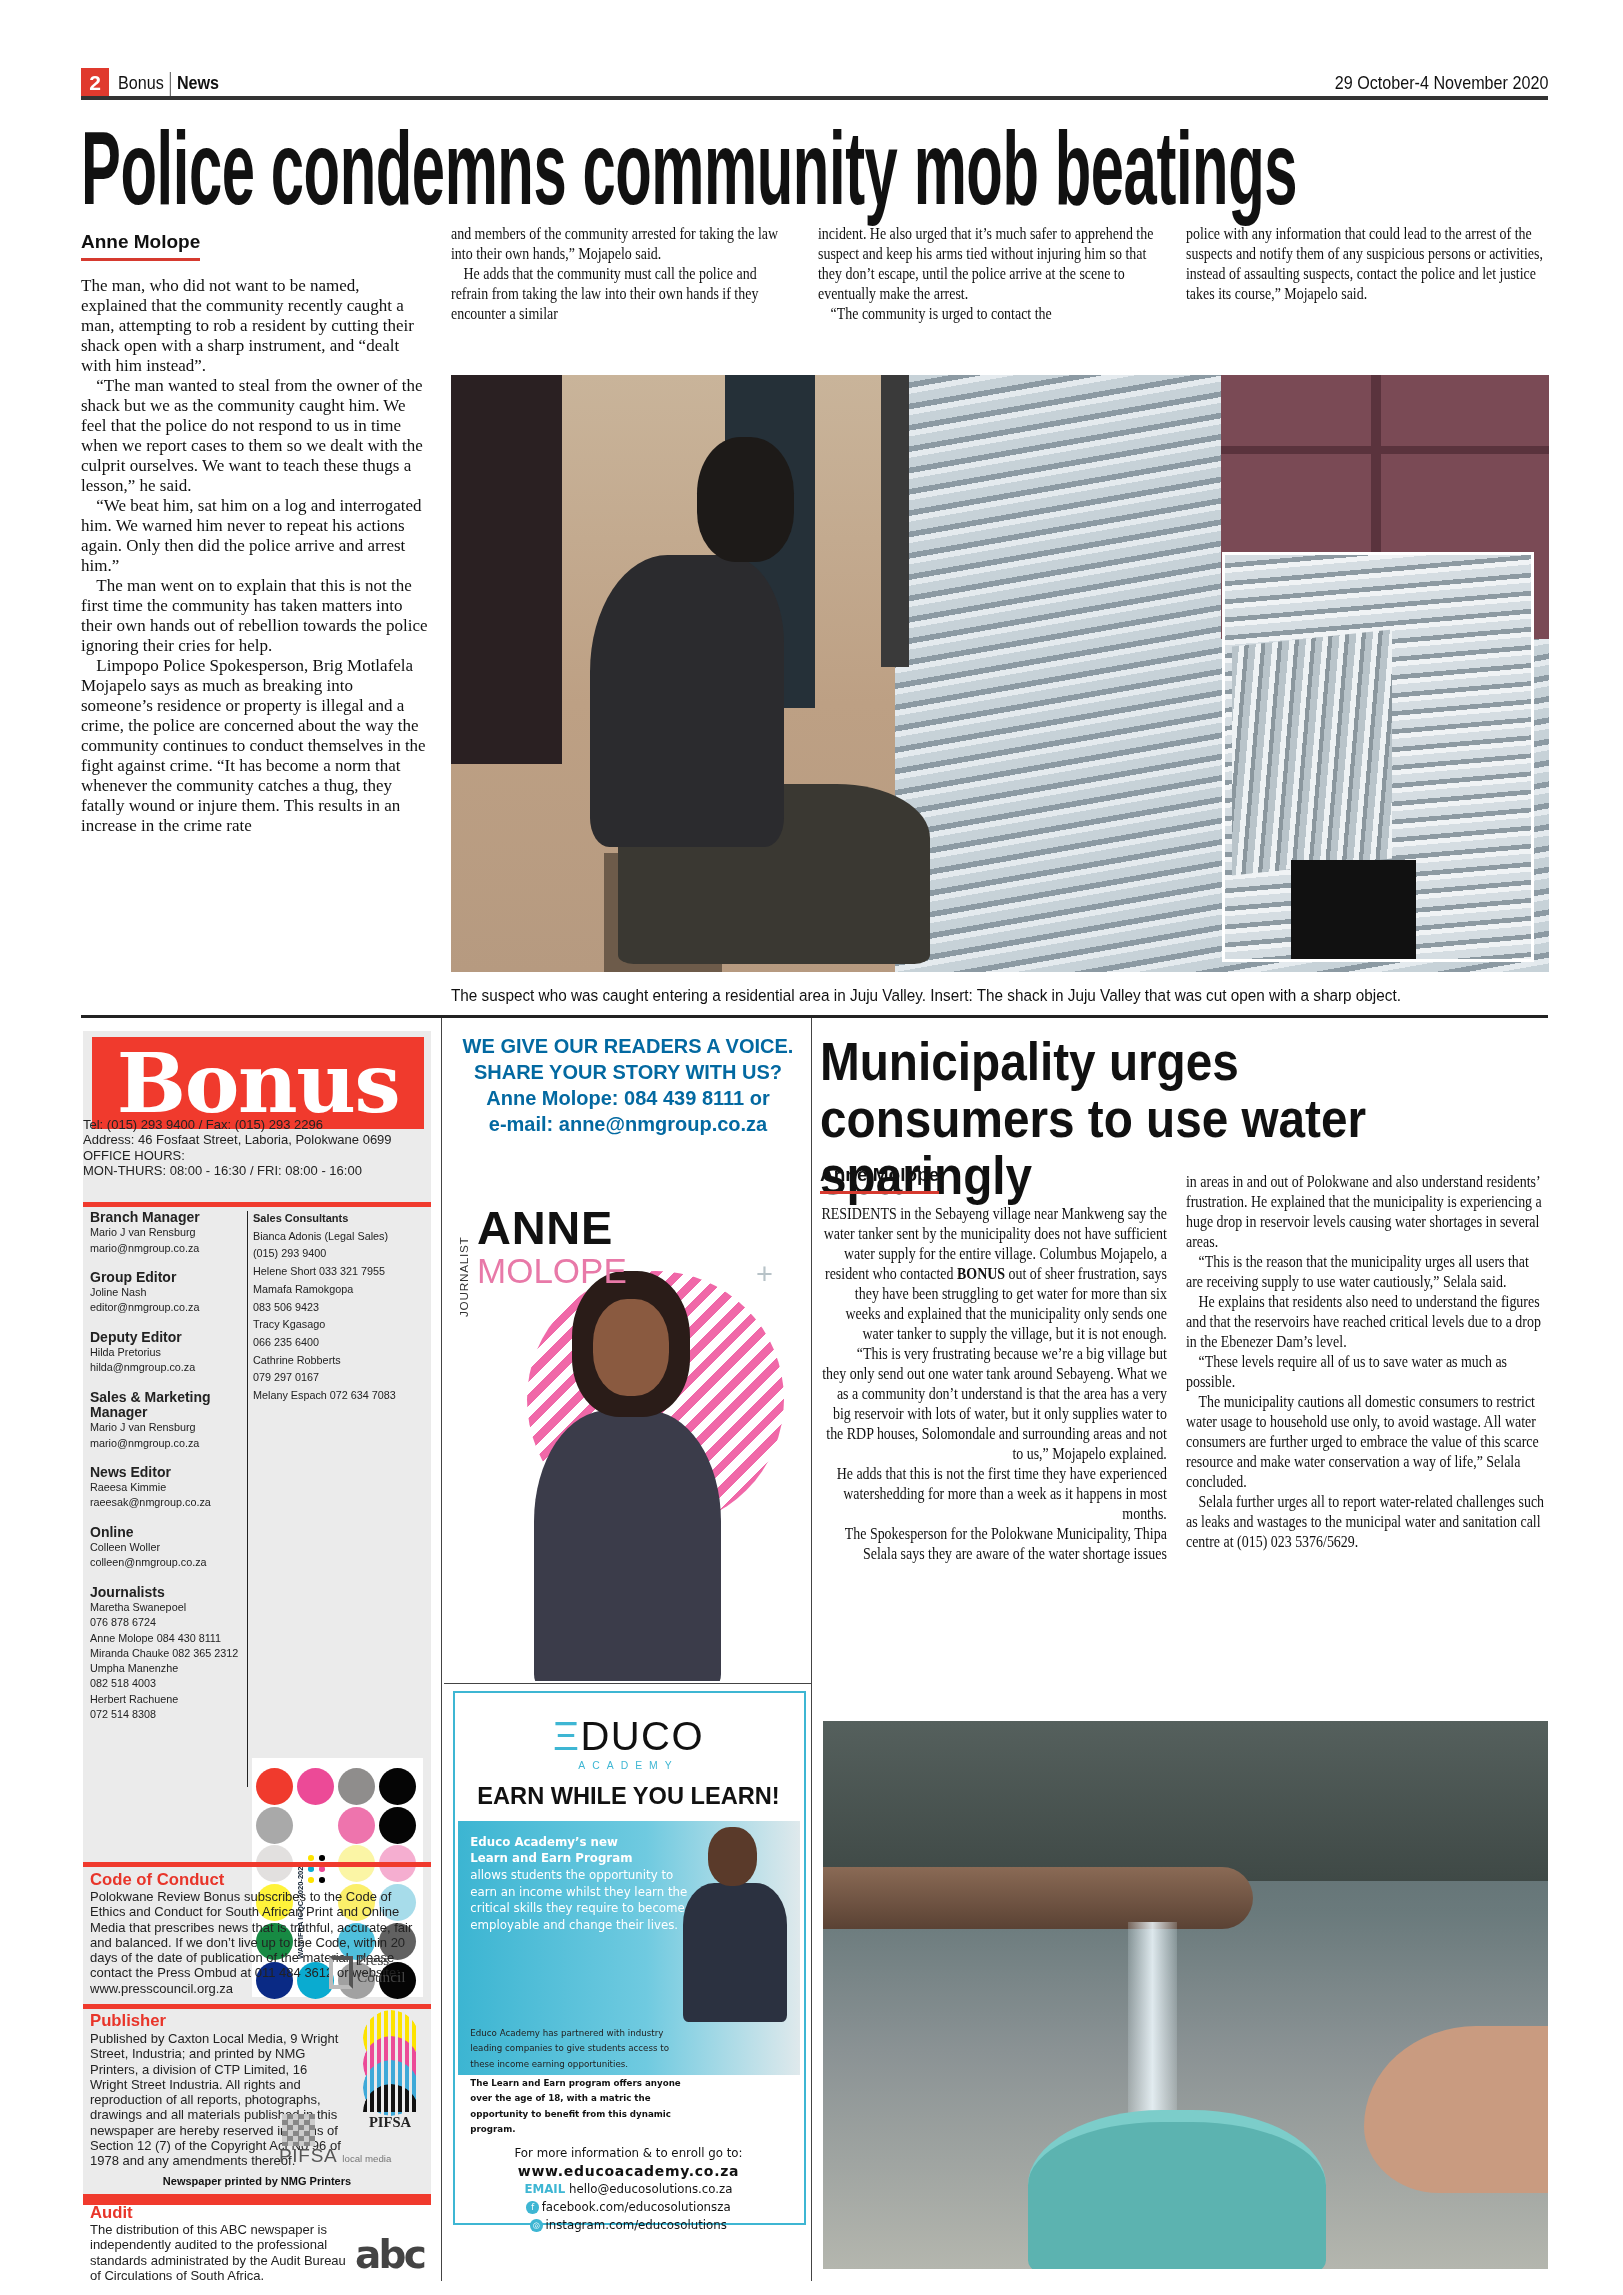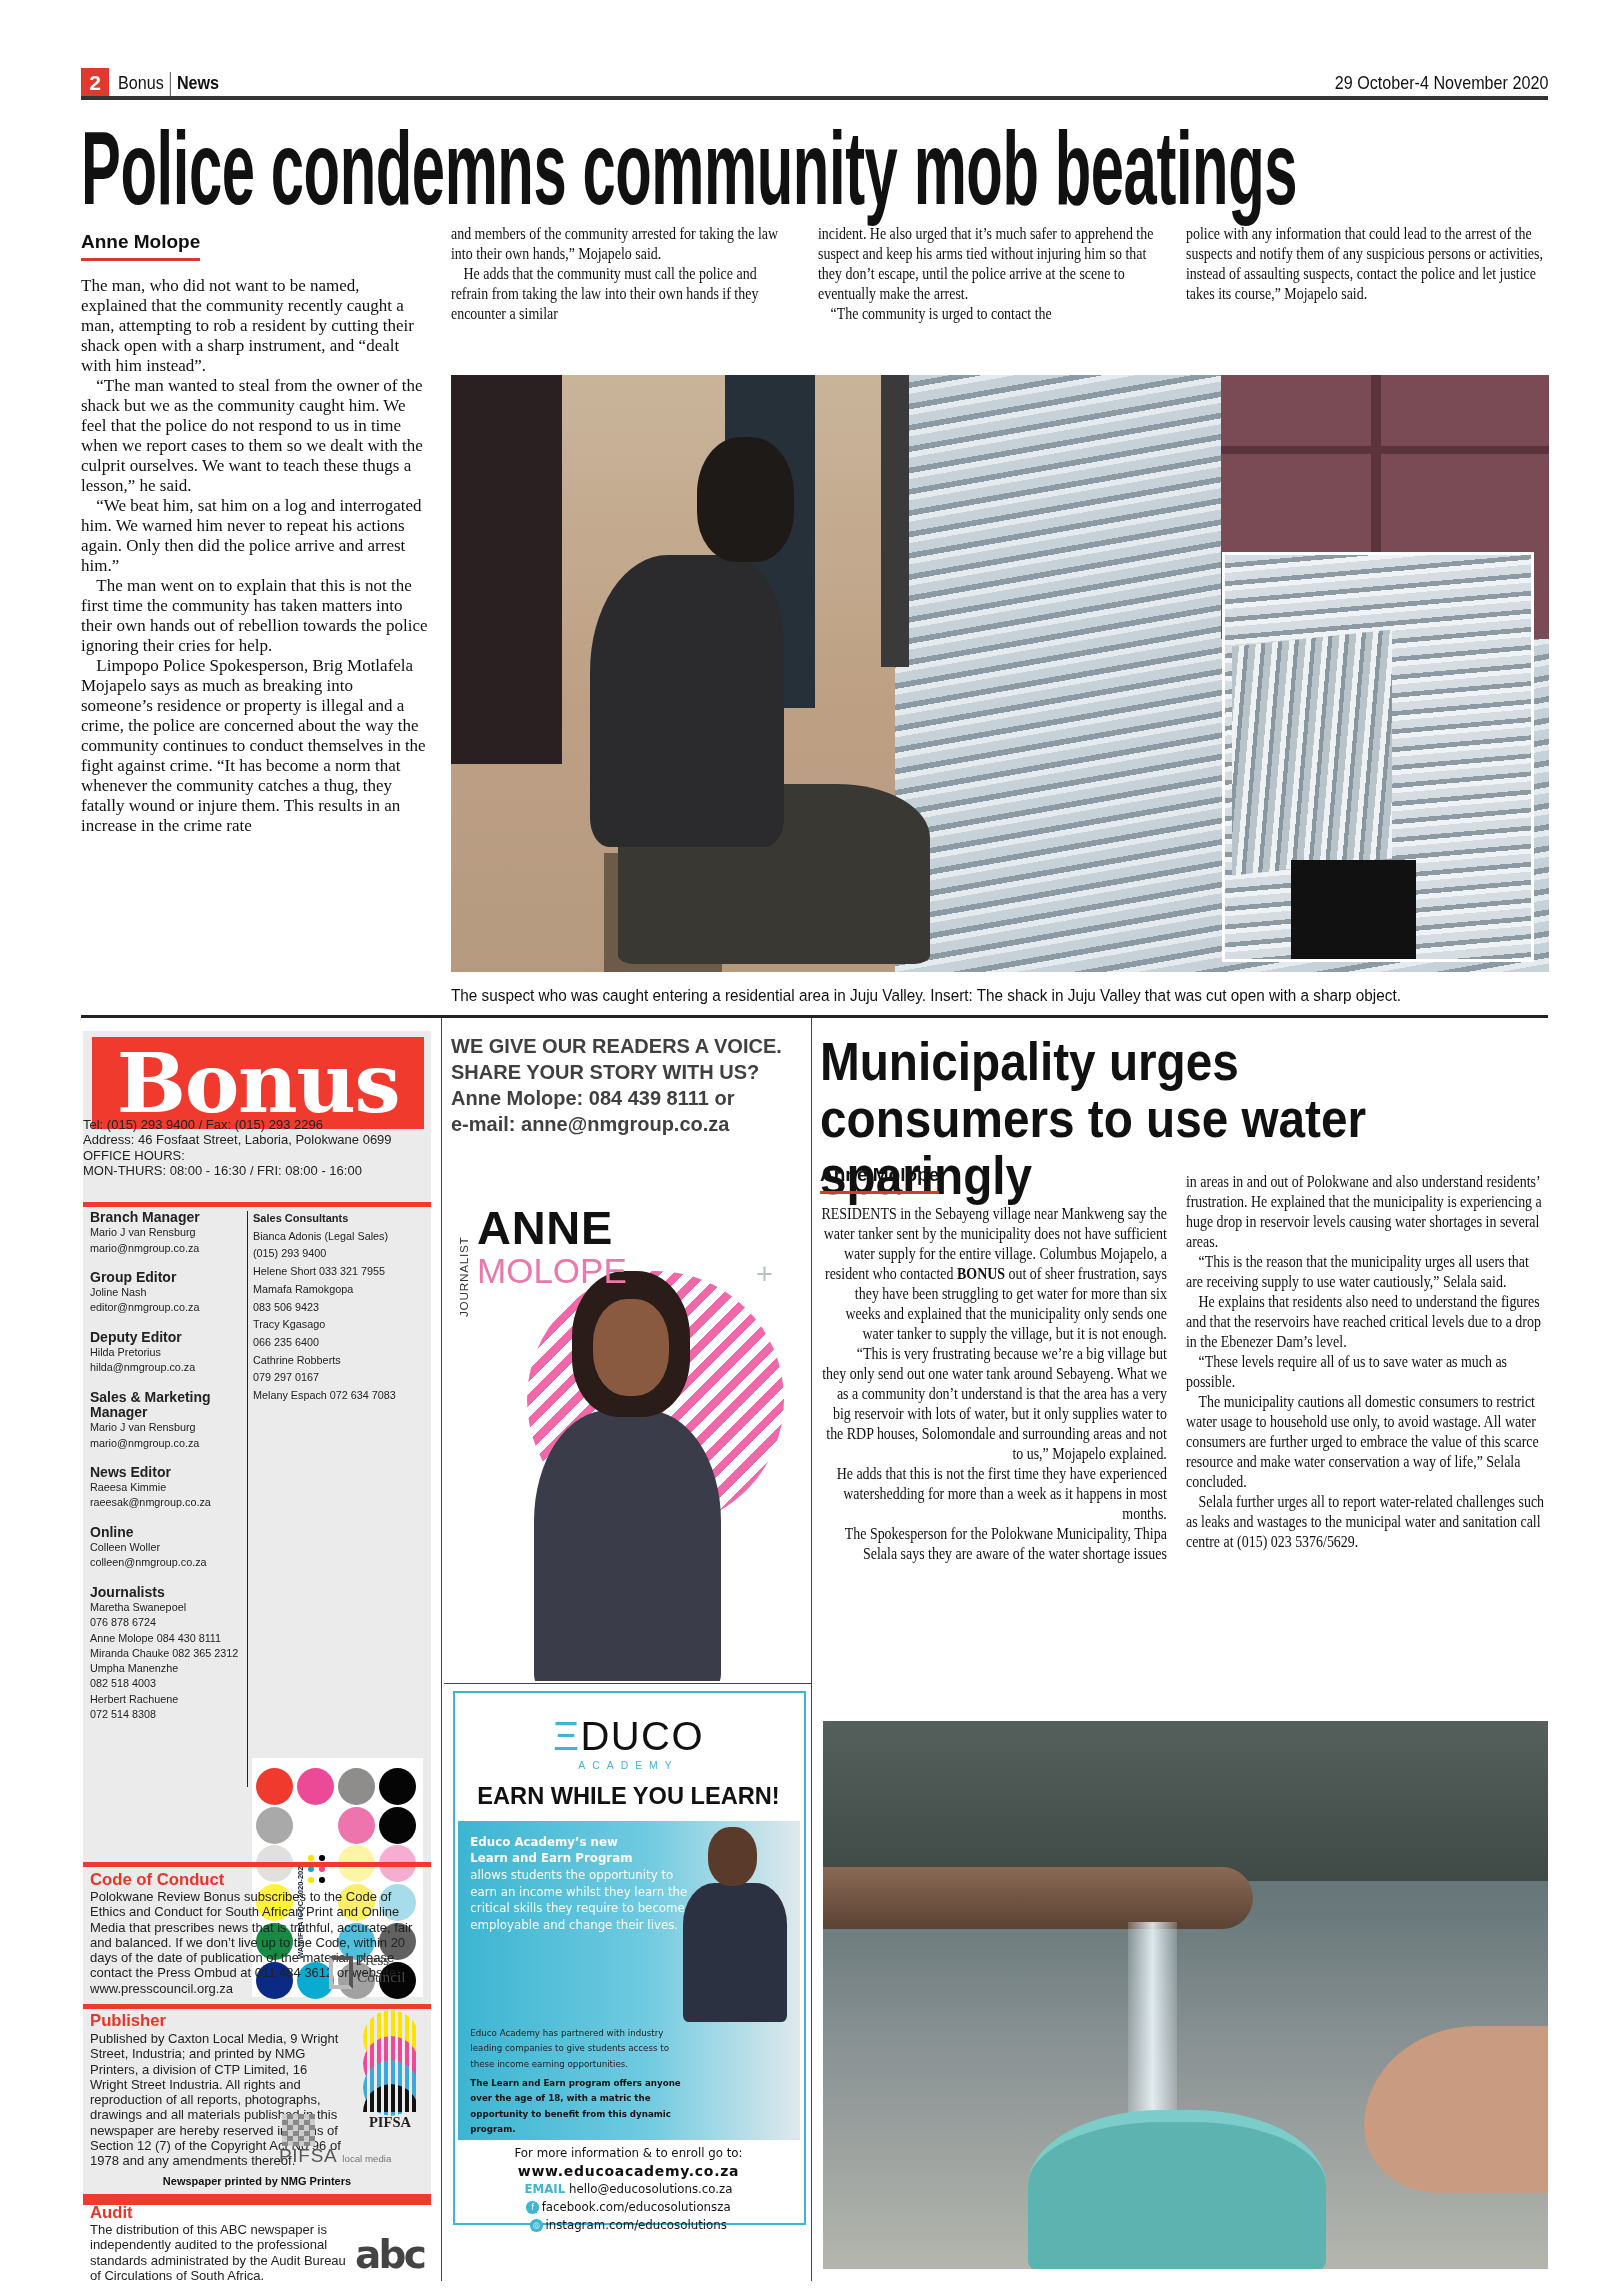--- a/index.html
+++ b/index.html
@@ -85,40 +85,40 @@
     -webkit-mask: repeating-linear-gradient(90deg, #000 0 4.2px, transparent 4.2px 7px); mask: repeating-linear-gradient(90deg, #000 0 4.2px, transparent 4.2px 7px); }
   .pifsa .lbl { position: absolute; left: 0; top: 97px; width: 66px; text-align: center; font-family: "Liberation Serif", serif; font-weight: bold; font-size: 14.6px; color: #222; }
   .caxton { position: absolute; left: 196px; top: 1114px; font-size: 19px; color: #555; letter-spacing: 0.7px; }
   .caxton small { font-size: 9.7px; color: #777; letter-spacing: 0; }
   .caxton-mark { position: absolute; left: 199px; top: 1083px; width: 33px; height: 32px;
     background: repeating-conic-gradient(#888 0 25%, #ccc 0 50%) 0 0 / 11px 11px; }
   .printed-by { position: absolute; left: 0; top: 1144px; width: 348px; text-align: center; font-weight: bold; font-size: 11px; color: #111; }
   .abc-logo { position: absolute; left: 272px; top: 1187px; font-family: "DejaVu Sans", sans-serif; font-weight: bold; font-size: 39px; color: #444; letter-spacing: -2.8px; }
 
   
-  .promo-head { left: 451px; top: 1033px; width: 354px; text-align: left; font-family: "Liberation Sans", sans-serif; font-weight: bold; font-size: 20px; line-height: 26px; color: #404040; }
+  .promo-head { left: 451px; top: 1033px; width: 354px; text-align: center; font-family: "Liberation Sans", sans-serif; font-weight: bold; font-size: 20px; line-height: 26px; color: #0369a1; }
   .promo-visual { left: 451px; top: 1202px; width: 354px; height: 479px; overflow: hidden; }
   .promo-visual .journalist { position: absolute; left: 5.6px; top: 115px; font-family: "Liberation Sans", sans-serif; font-size: 11.8px; color: #333;
     transform: rotate(-90deg); transform-origin: left top; letter-spacing: 0.7px; }
   .promo-visual .anne { position: absolute; left: 26px; top: 3.5px; font-family: "Liberation Sans", sans-serif; font-weight: bold; font-size: 47px; line-height: 44px; color: #111; letter-spacing: 0.7px; }
   .promo-visual .molope { position: absolute; left: 26px; top: 51px; font-family: "Liberation Sans", sans-serif; font-size: 35px; line-height: 35px; color: #e879a8; }
   .promo-visual .plus { position: absolute; left: 305px; top: 56px; font-size: 29px; color: #b8c3c8; font-family: "Liberation Sans", sans-serif; }
   .promo-visual .stripes { position: absolute; left: 76px; top: 69px; width: 257px; height: 257px; border-radius: 50%;
     background: repeating-linear-gradient(-45deg, #f068a8 0 8.3px, #fff 8.3px 16.7px); }
   .promo-visual .woman-head { position: absolute; left: 121px; top: 69px; width: 118px; height: 146px; background: #2a1c18; border-radius: 45% 45% 40% 40%; }
   .promo-visual .woman-face { position: absolute; left: 142px; top: 97px; width: 76px; height: 97px; background: #8a5a40; border-radius: 45%; }
   .promo-visual .woman-body { position: absolute; left: 83px; top: 208px; width: 187px; height: 278px; background: #3b3c4a; border-radius: 40% 40% 5% 5%; }
 
   
   .educo { left: 453px; top: 1691px; width: 353px; height: 534px; border: 2.8px solid #3eb6d3; background: #fff; font-family: "DejaVu Sans", sans-serif; }
   .educo .logo { position: absolute; left: 0; top: 22px; width: 347px; text-align: center; font-family: "Liberation Sans", sans-serif; font-size: 40px; color: #111; letter-spacing: 1.4px; line-height: 42px; }
   .educo .logo .e { color: #3eb6d3; }
   .educo .academy { position: absolute; left: 0; top: 67px; width: 347px; text-align: center; font-family: "Liberation Sans", sans-serif; font-size: 10.4px; letter-spacing: 7px; color: #3eb6d3; }
   .educo .earn { position: absolute; left: 0; top: 90px; width: 347px; text-align: center; font-family: "Liberation Sans", sans-serif; font-weight: bold; font-size: 23.6px; color: #111; }
-  .educo .panel { position: absolute; left: 2.8px; top: 128px; width: 342px; height: 319px; background: linear-gradient(90deg, #3cb5d2 0%, #6fcae0 55%, #dfe9ec 100%); }
+  .educo .panel { position: absolute; left: 2.8px; top: 128px; width: 342px; height: 254px; background: linear-gradient(90deg, #3cb5d2 0%, #6fcae0 55%, #dfe9ec 100%); }
   .educo .panel .lead { position: absolute; left: 12.5px; top: 12.5px; width: 222px; font-size: 11.8px; line-height: 16.7px; color: #fff; }
   .educo .panel .lead b { font-weight: bold; }
   .educo .panel .man { position: absolute; left: 222px; top: 5.6px; width: 104px; height: 201px; }
   .educo .panel .man .h { position: absolute; left: 28px; top: 0; width: 49px; height: 59px; background: #5a3a2a; border-radius: 45%; }
   .educo .panel .man .b { position: absolute; left: 3.5px; top: 56px; width: 104px; height: 139px; background: #2b3140; border-radius: 30% 30% 5% 5%; }
   .educo .panel .lower { position: absolute; left: 12.5px; top: 205px; width: 326px; font-size: 8.7px; line-height: 15.3px; color: #222; }
   .educo .panel .lower .b { font-weight: bold; color: #111; margin-top: 4.2px; }
   .educo .info { position: absolute; left: 0; top: 451px; width: 347px; text-align: center; font-size: 11.8px; line-height: 18px; color: #111; }
   .educo .info .url { font-weight: bold; font-size: 14px; letter-spacing: 0.7px; }
   .educo .info .email-lbl { color: #3eb6d3; font-weight: bold; }

